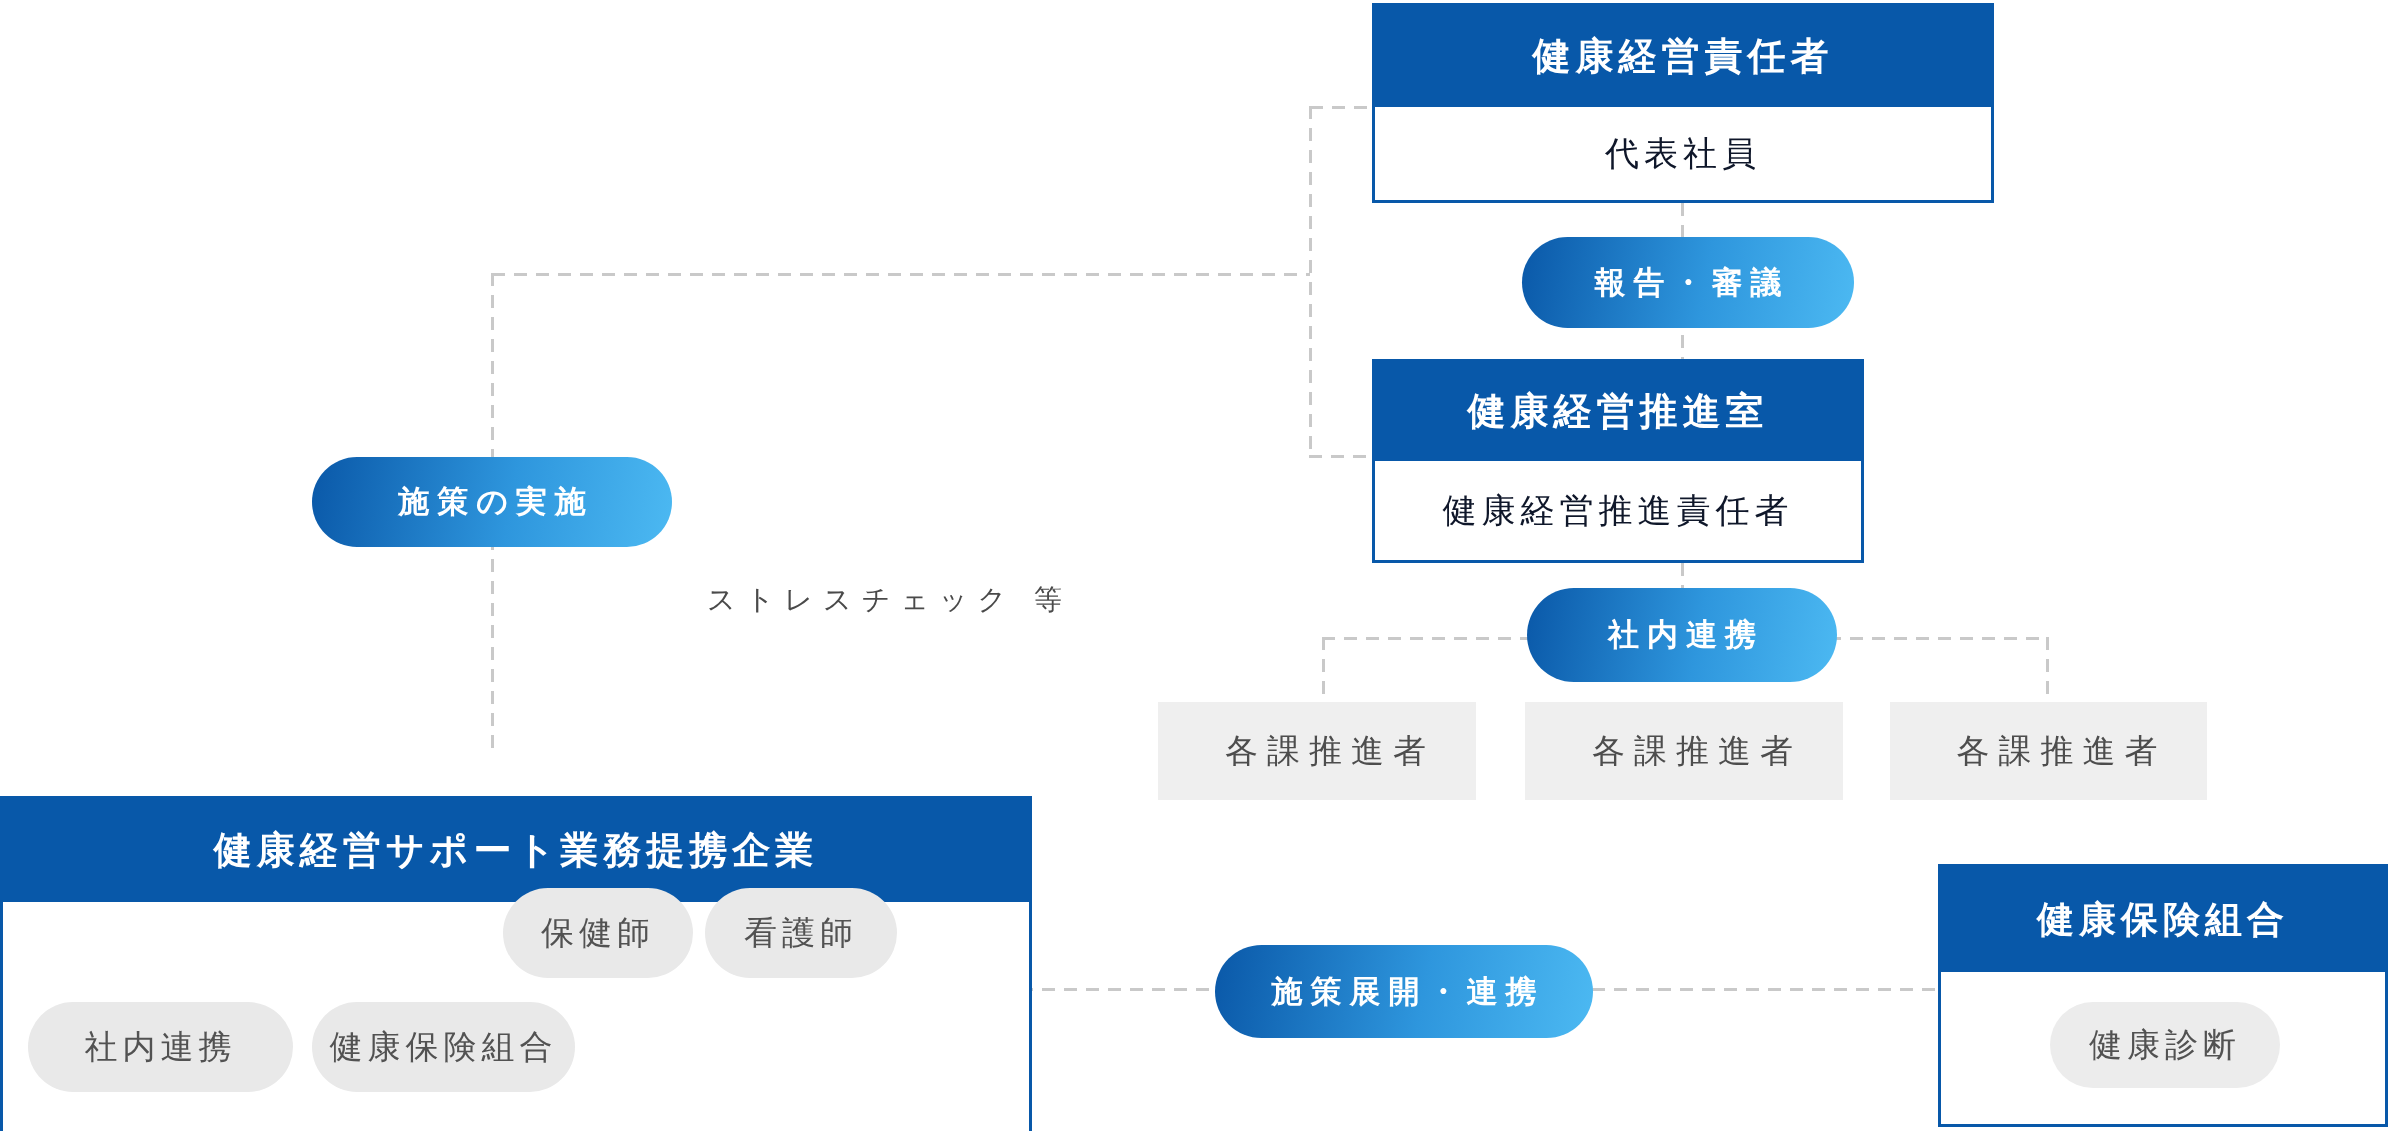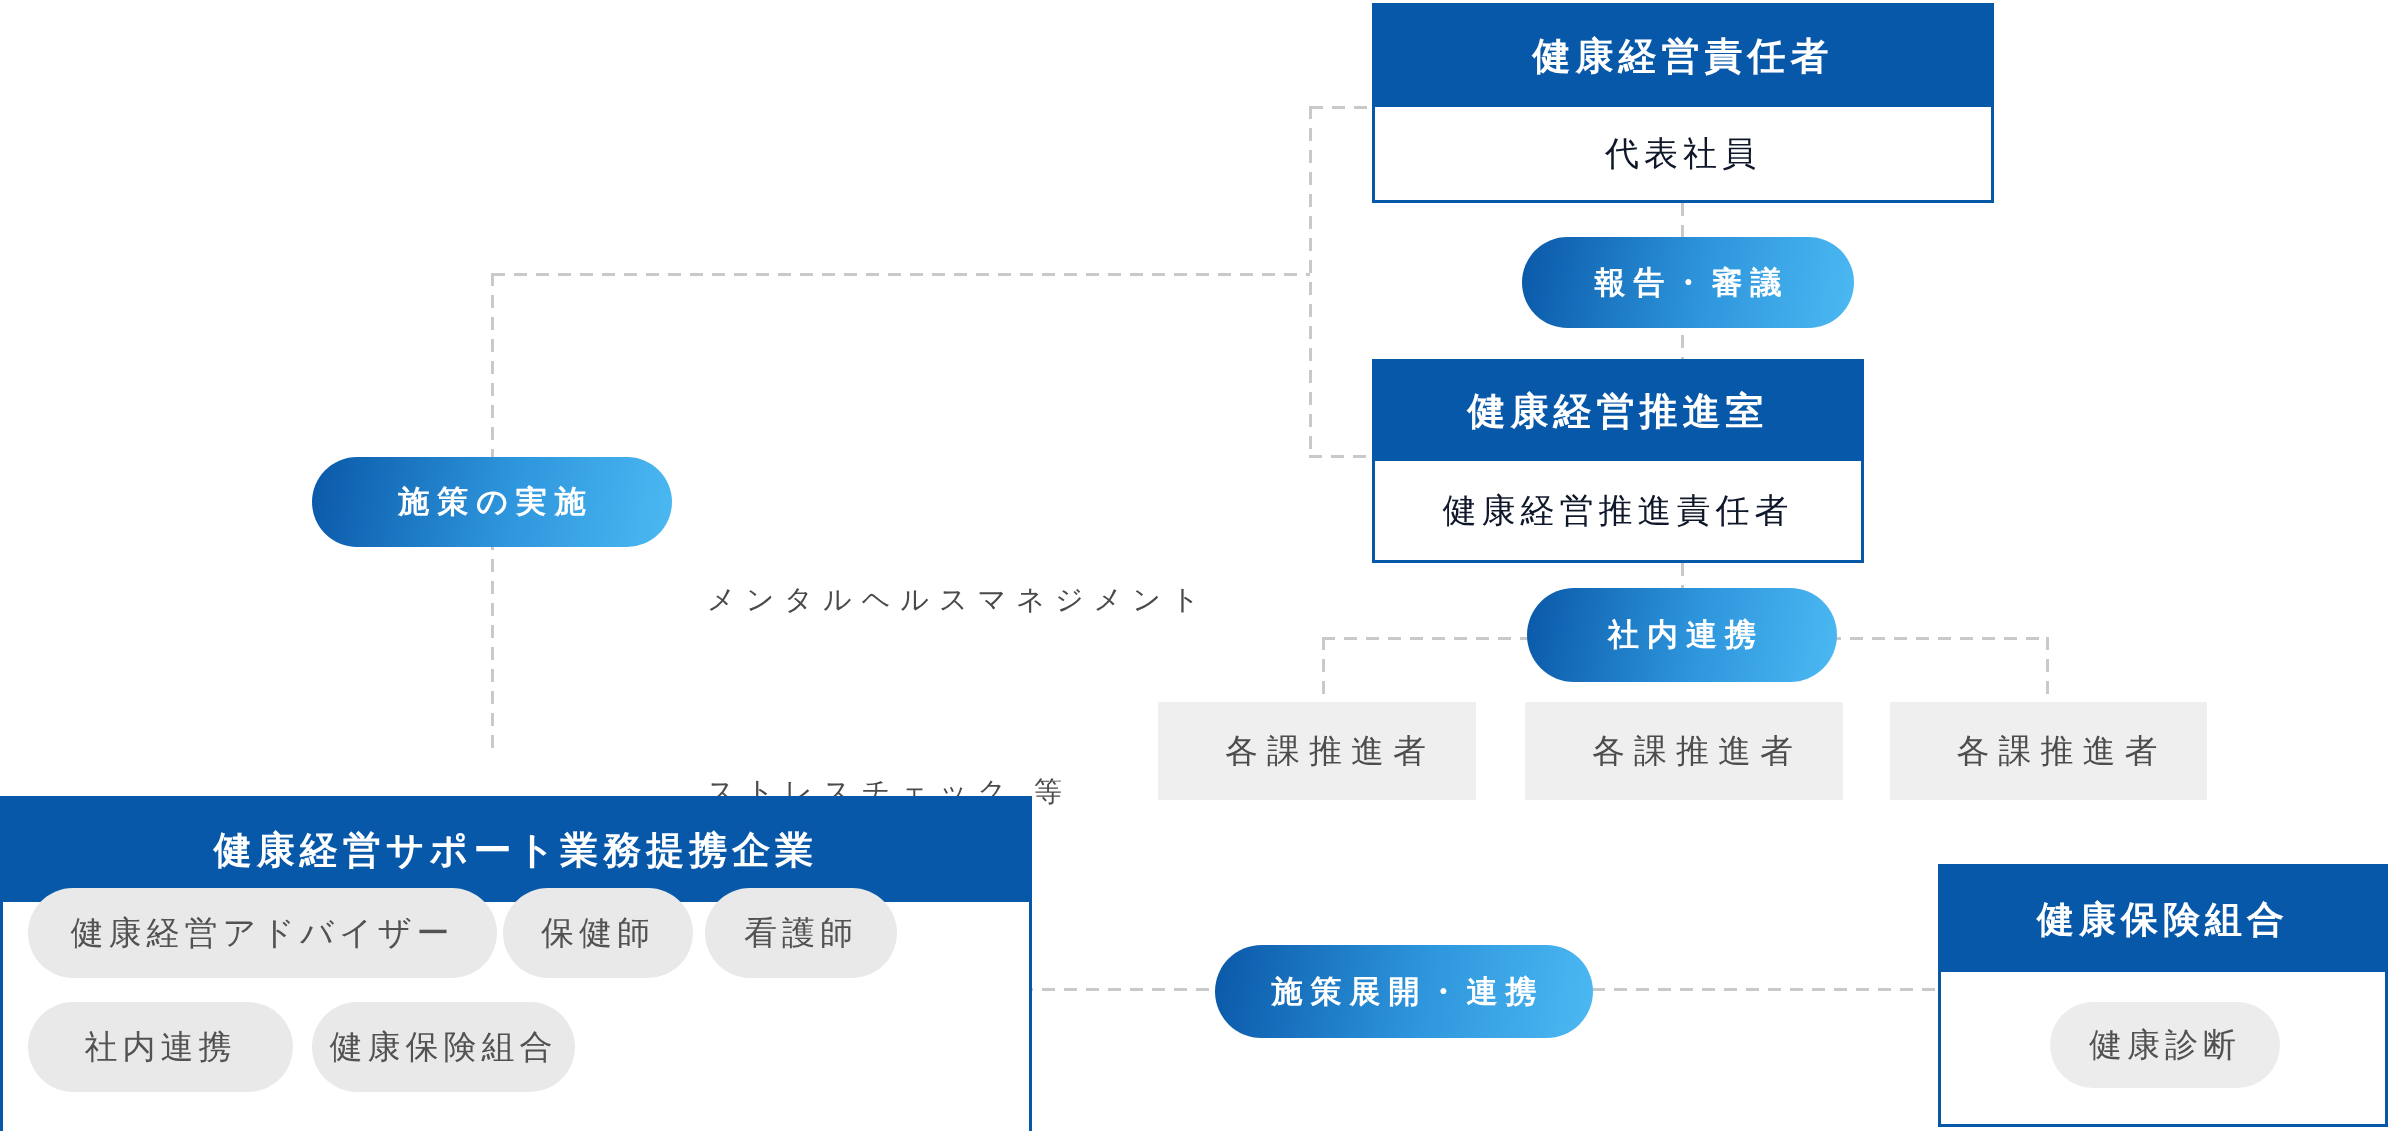--- a/index.html
+++ b/index.html
@@ -115,29 +115,27 @@
   </div>
 
   <div class="gpill" style="left:1527px;top:588px;width:310px;height:94px;">社内連携</div>
 
   <div class="gray-node" style="left:1158px;top:702px;width:318px;height:98px;">各課推進者</div>
   <div class="gray-node" style="left:1525px;top:702px;width:318px;height:98px;">各課推進者</div>
   <div class="gray-node" style="left:1890px;top:702px;width:317px;height:98px;">各課推進者</div>
 
   <div class="gpill" style="left:312px;top:457px;width:360px;height:90px;">施策の実施</div>
   <div class="annotation" style="left:707px;top:440px;">
-    <div>メンタルヘルスマネジメント</div>
     <div>ストレスチェック 等</div>
   </div>
 
   <div class="box" style="left:0px;top:796px;width:1032px;height:380px;">
     <div class="box-header" style="height:103px;font-size:38px;">健康経営サポート業務提携企業</div>
     <div class="box-body"></div>
   </div>
-  <div class="mpill" style="left:28px;top:888px;width:469px;height:90px;">健康経営アドバイザー</div>
   <div class="mpill" style="left:503px;top:888px;width:190px;height:90px;">保健師</div>
   <div class="mpill" style="left:705px;top:888px;width:192px;height:90px;">看護師</div>
   <div class="mpill" style="left:28px;top:1002px;width:265px;height:90px;">社内連携</div>
   <div class="mpill" style="left:312px;top:1002px;width:263px;height:90px;">健康保険組合</div>
 
   <div class="gpill" style="left:1215px;top:945px;width:378px;height:93px;">施策展開・連携</div>
 
   <div class="box" style="left:1938px;top:864px;width:450px;height:263px;">
     <div class="box-header" style="height:105px;font-size:37px;">健康保険組合</div>
     <div class="box-body"></div>

